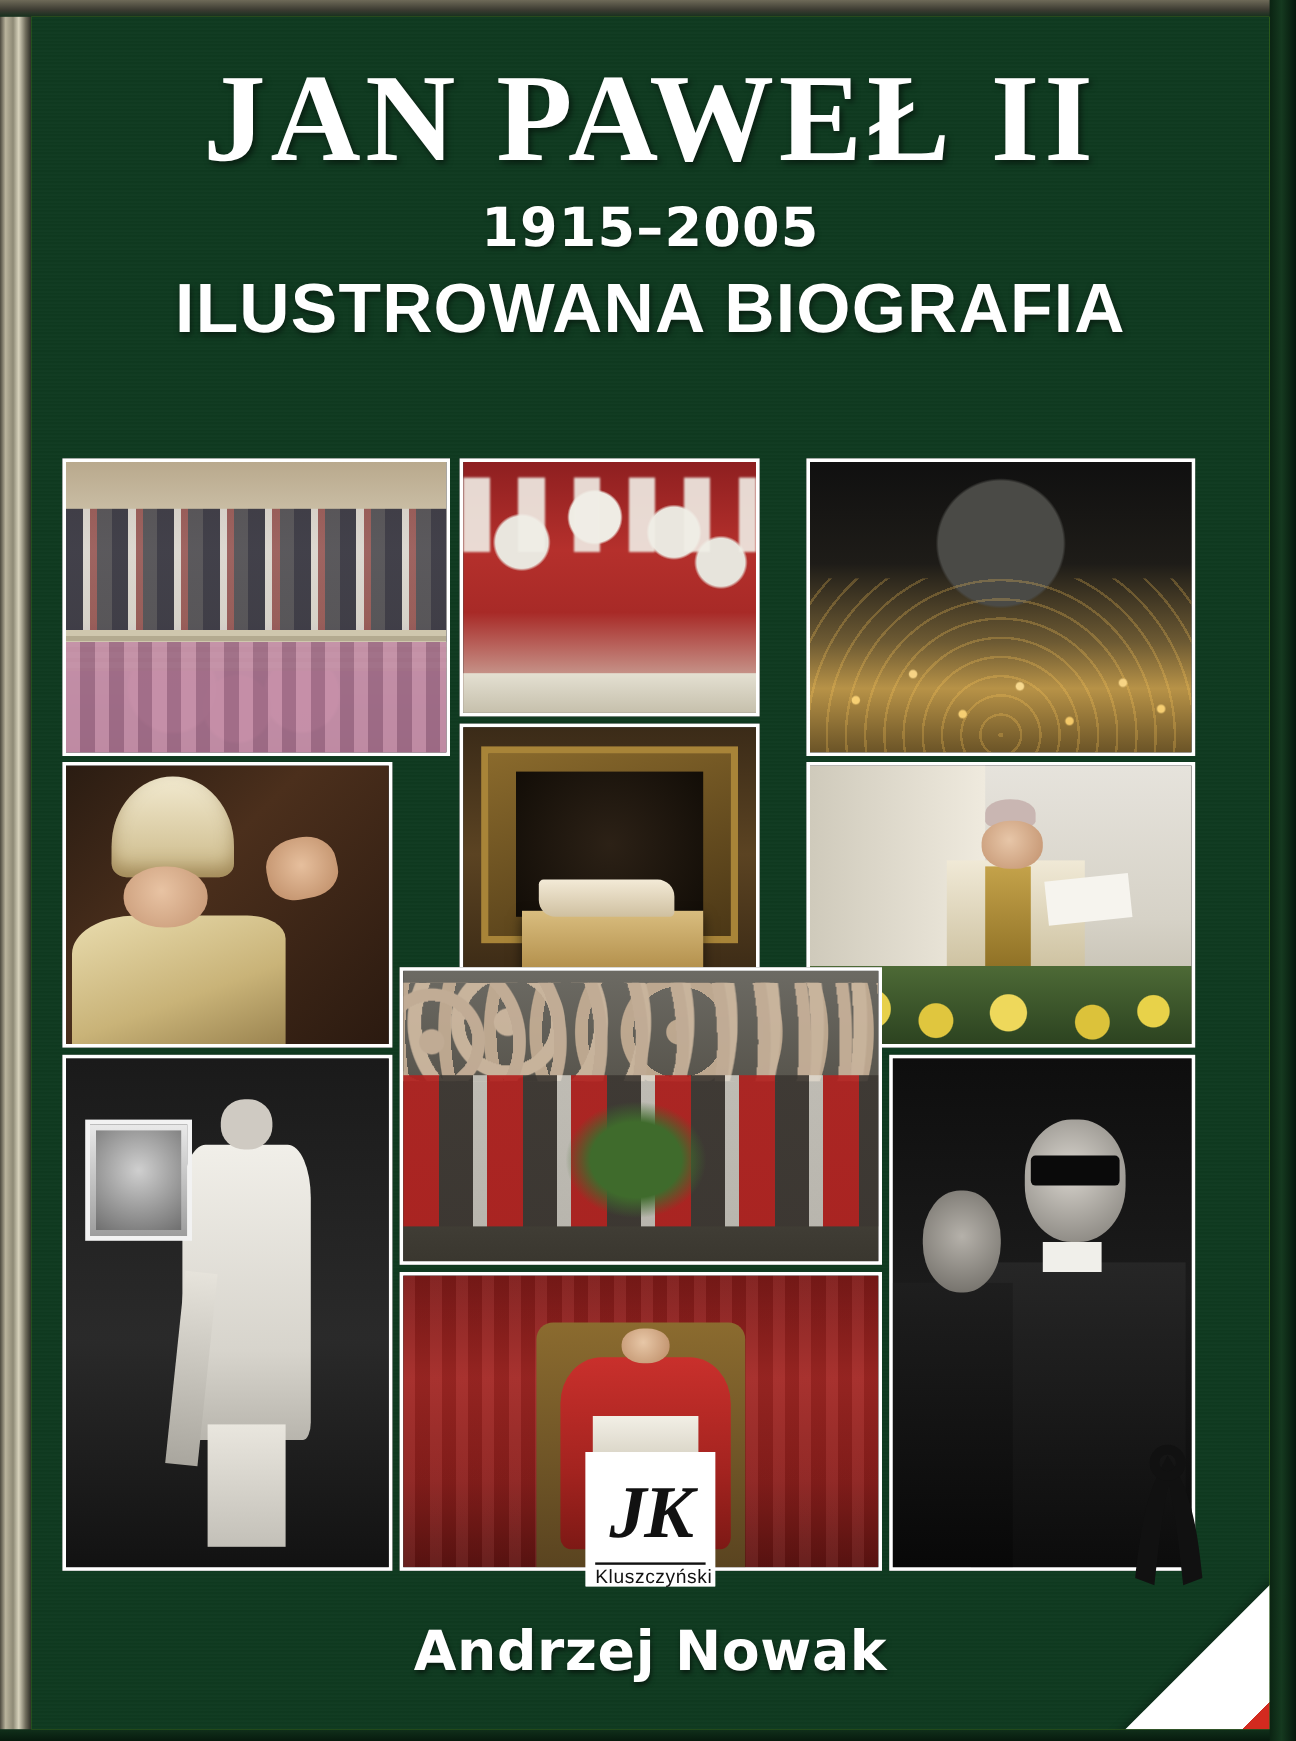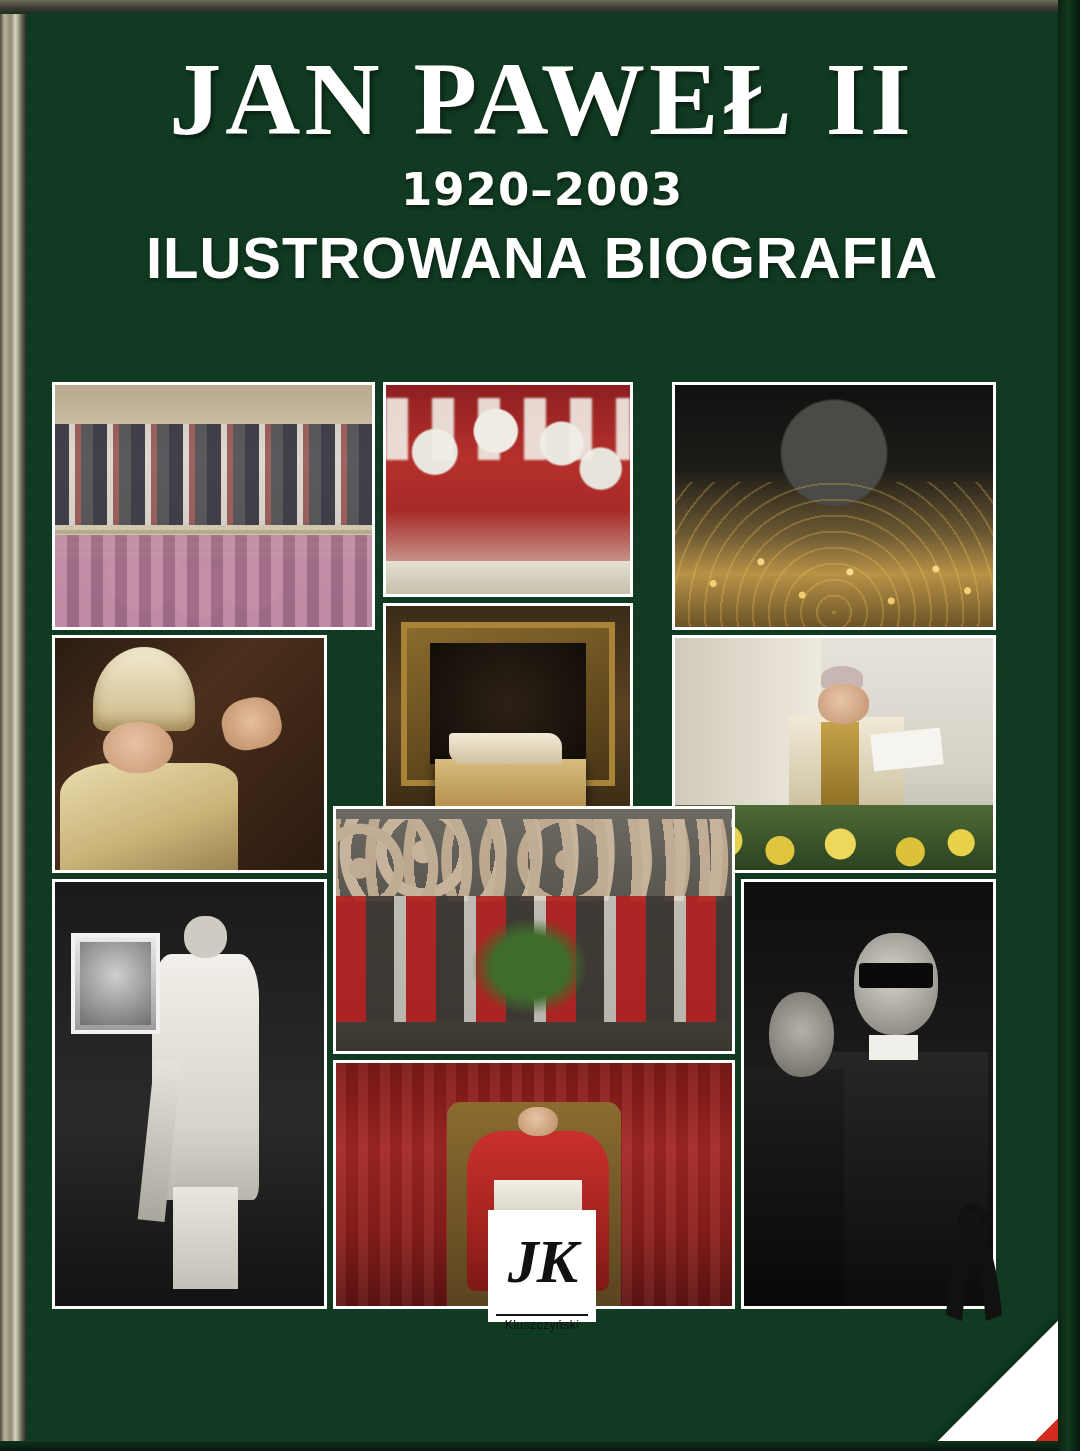--- a/index.html
+++ b/index.html
@@ -332,25 +332,25 @@
     font-family: "Liberation Serif", serif;
     font-weight: bold;
     font-style: italic;
     font-size: 62px;
     line-height: 74px;
     letter-spacing: -2px;
     margin-top: 12px;
   }
   .logo .name {
     font-family: "Liberation Sans", sans-serif;
-    font-size: 12px;
+    font-size: 16px;
     letter-spacing: .5px;
     border-top: 2px solid #111;
     padding-top: 2px;
-    margin: 16px 6px;
+    margin: 4px 6px;
   }
 
   
   .author {
     position: absolute;
     left: 0; right: 0;
     top: 1335px;
     text-align: center;
     color: #ffffff;
     font-family: "DejaVu Sans", sans-serif;
@@ -393,21 +393,21 @@
   <div class="edge-left"></div>
   <div class="edge-top"></div>
   <div class="edge-bottom"></div>
   <div class="edge-right"></div>
 
   <div class="cover">
     <div class="cover-texture"></div>
 
     <div class="title-block">
       <h1 class="main-title">JAN PAWEŁ II</h1>
-      <div class="years">1920–2003</div>
+      <div class="years">1915–2005</div>
       <div class="subtitle">ILUSTROWANA BIOGRAFIA</div>
     </div>
 
     <div class="collage">
 
       <div class="photo" id="p1">
         <div class="sky"></div>
         <div class="row-figs"></div>
         <div class="steps"></div>
         <div class="row-pink"></div>
@@ -498,20 +498,21 @@
         <span class="ph-label">cardinal seated in red robes before red curtain</span>
       </div>
 
     </div>
 
     <div class="logo">
       <div class="jk">JK</div>
       <div class="name">Kluszczyński</div>
     </div>
 
+    <div class="author">Andrzej Nowak</div>
 
     <div class="corner">
       <div class="band"></div>
       <svg class="ribbon" viewBox="0 0 66 120">
         <path d="M33 10 C20 34, 12 52, 6 112 L22 118 C26 80, 30 50, 34 34 C38 50, 42 80, 46 118 L62 112 C56 52, 48 34, 33 10 Z" fill="#111111"></path>
         <circle cx="33" cy="16" r="11" fill="none" stroke="#111111" stroke-width="8"></circle>
       </svg>
     </div>
 
   </div>

